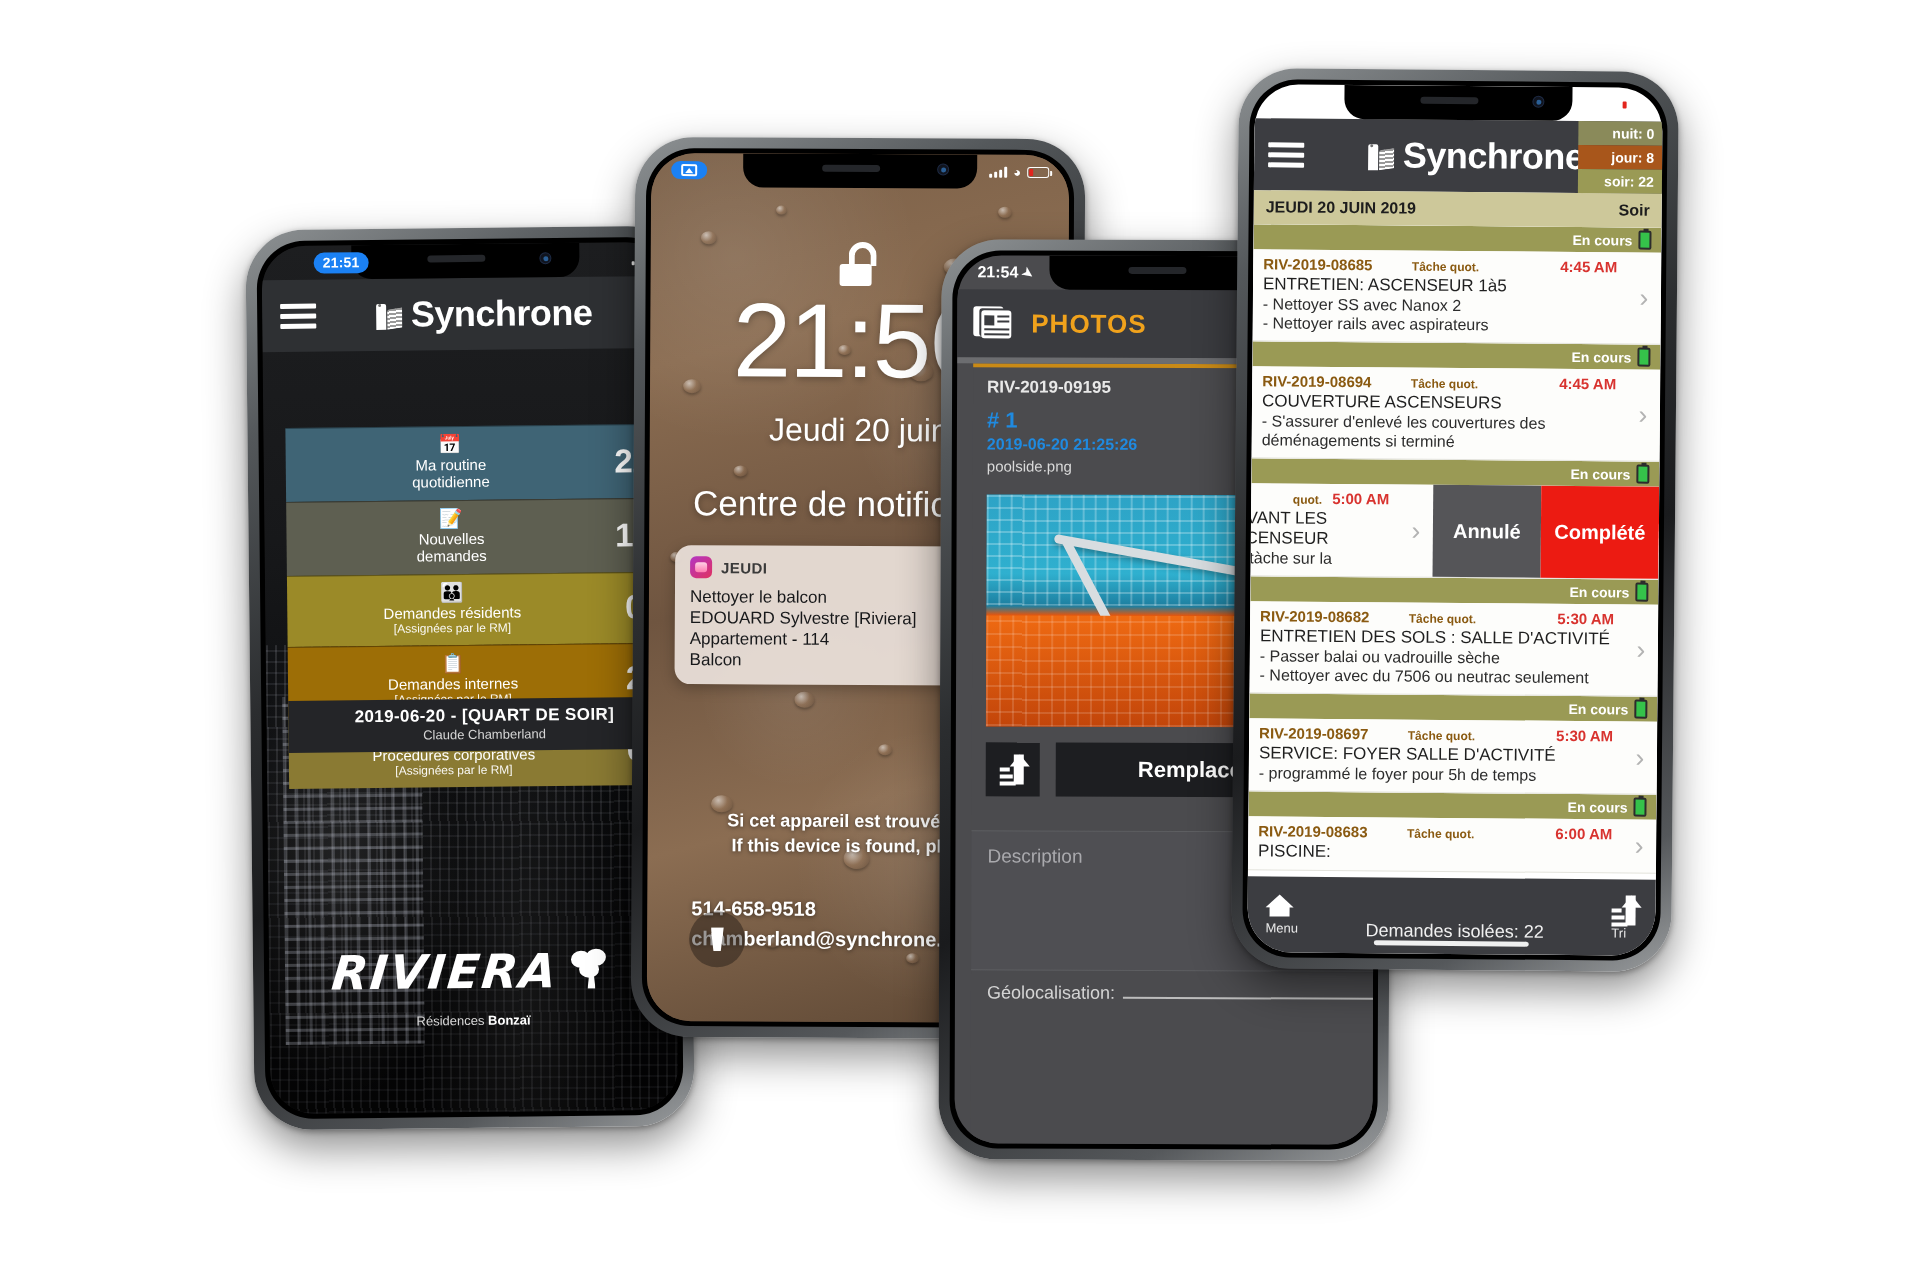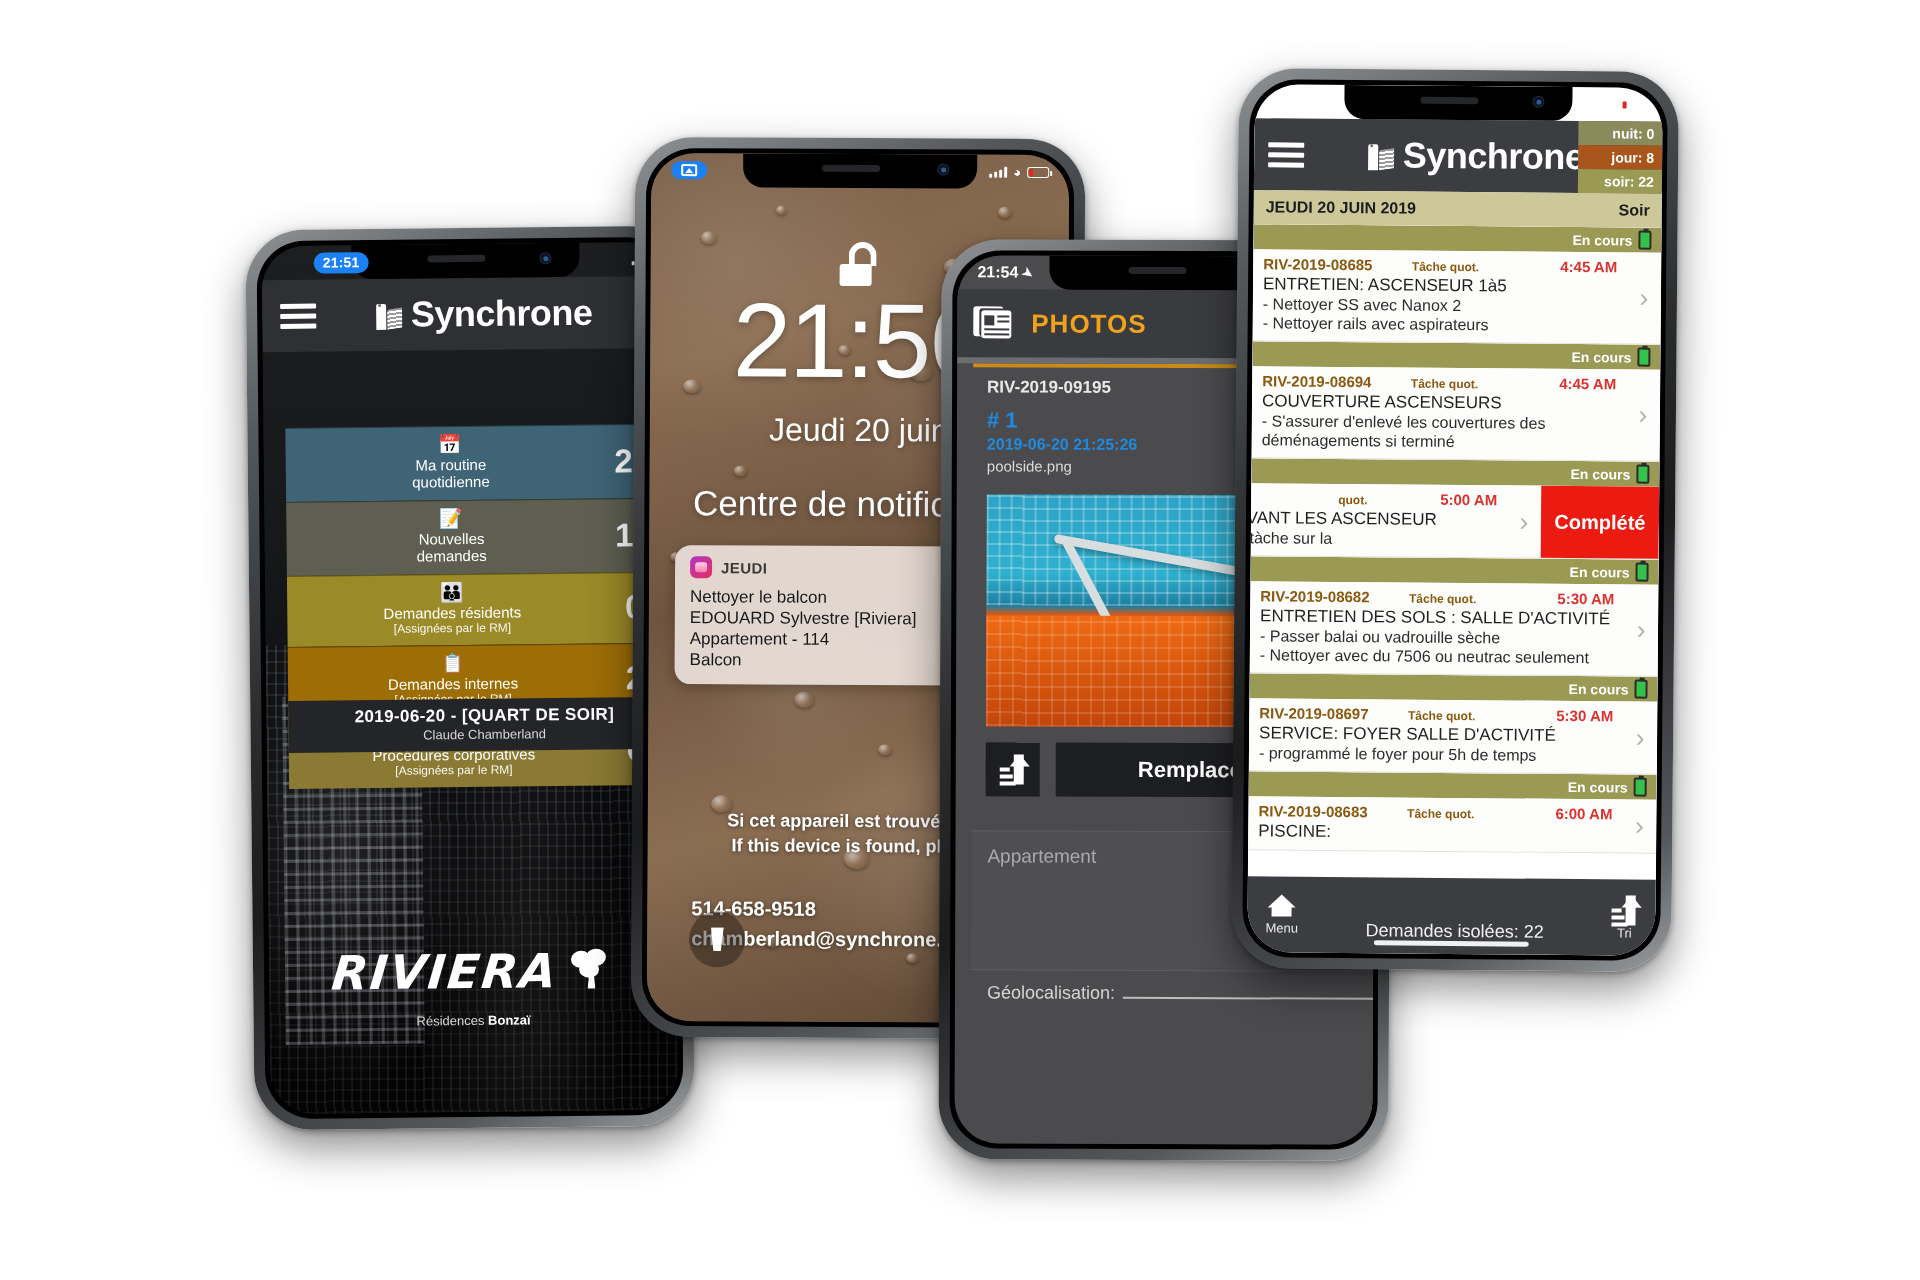--- a/index.html
+++ b/index.html
@@ -279,21 +279,21 @@
   .rtitle{ color:#1f1f1f; font-size:17px; line-height:20px; margin-top:2px; }
   .rline{ color:#2c2c2c; font-size:16px; line-height:19px; }
   .chev{ width:34px; display:flex; align-items:center; justify-content:center; color:#b3b3b3; font-size:26px; font-weight:300; }
   .swipe{ display:flex; }
   .swipe .sw-cancel{ background:#555558; color:#fff; font-weight:bold; font-size:20px;
     display:flex; align-items:center; justify-content:center; width:108px; }
   .swipe .sw-done{ background:#ec1b12; color:#fff; font-weight:bold; font-size:20px;
     display:flex; align-items:center; justify-content:center; width:118px; }
   .p4-tabbar { position:absolute; left:0; right:0; bottom:0; height:76px; background:#3c3d41; z-index:22;
     display:flex; align-items:center; padding:0 18px; }
-  .tb-item{ display:flex; flex-direction:column; align-items:center; color:#e9e9e9; font-size:13px; gap:4px; }
+  .tb-item{ display:flex; flex-direction:column; color:#e9e9e9; font-size:13px; gap:4px; }
   .tb-center{ flex:1; text-align:center; color:#f0f0f0; font-size:18px; align-self:flex-end; padding-bottom:12px; }
   .home-ico{ width:28px;height:22px;position:relative;}
   .home-ico .roof{position:absolute;left:0;top:0;width:0;height:0;border-left:14px solid transparent;border-right:14px solid transparent;border-bottom:13px solid #fff;}
   .home-ico .base{position:absolute;left:4px;top:10px;width:20px;height:12px;background:#fff;border-radius:2px 2px 0 0;}
 </style>
 </head>
 <body>
 
 <div id="stage">
 
@@ -537,21 +537,21 @@
                   <span class="hd"></span>
                   <span class="b1"></span>
                   <span class="b2"></span>
                   <span class="b3"></span>
                 </span>
             </span>
             <span class="p3-replace">Remplacer photo</span>
           </div>
 
           <div class="p3-desc">
-            <span>Appartement</span>
+            <span>Description</span>
           </div>
           <div class="p3-geo">
             <span>Géolocalisation:</span>
             <span class="line"></span>
           </div>
         </div>
       </div>
     </div>
   </div>
 
@@ -653,20 +653,21 @@
             <div class="rmain" style="margin-left:-38px">
               <div class="rtop">
                 <span class="rid"></span>
                 <span class="rtype">quot.</span>
                 <span class="rtime">5:00 AM</span>
               </div>
               <div class="rtitle">DEVANT LES ASCENSEUR</div>
               <div class="rline">ver tàche sur la</div>
             </div>
             <div class="chev">›</div>
+            <div class="sw-cancel">Annulé</div>
             <div class="sw-done">Complété</div>
           </div>
 
           <div class="grp">
             <span>En cours</span>
             <span class="battico"></span>
           </div>
           <div class="row">
             <div class="rmain">
               <div class="rtop">

